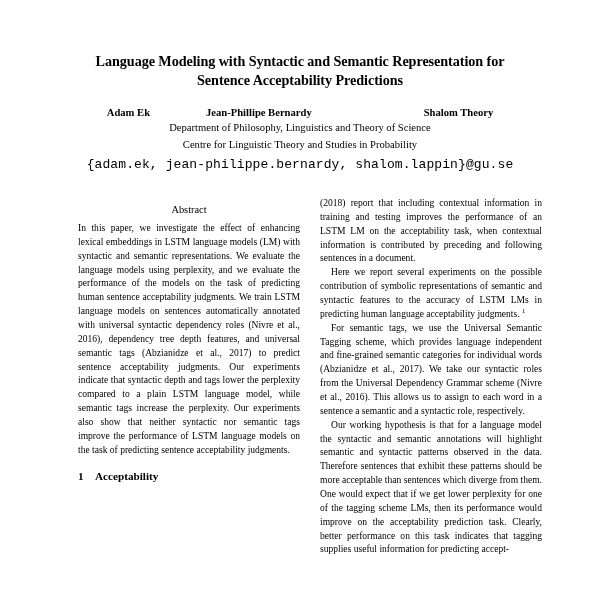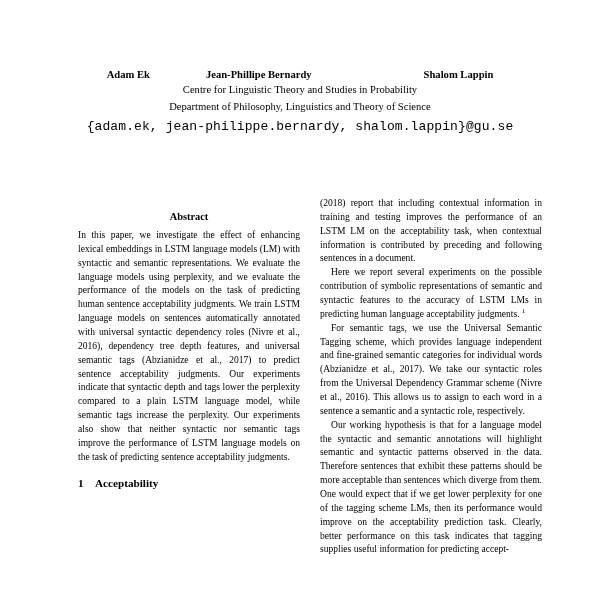--- a/index.html
+++ b/index.html
@@ -74,22 +74,22 @@
     box-sizing: border-box;
   }
   .col {
     width: 222px;
     flex: 0 0 222px;
   }
 
   .abstract-head {
     text-align: center;
     font-size: 10.4px;
-    font-weight: bold;
-    margin: 15px 0 6px 0;
+    font-weight: normal;
+    margin: 8px 0 6px 0;
   }
 
   p.para {
     margin: 0;
     font-size: 9.55px;
     line-height: 1.452;
     text-align: justify;
     text-justify: inter-word;
     hyphens: manual;
   }
@@ -114,29 +114,30 @@
     vertical-align: super;
     line-height: 0;
   }
 </style>
 </head>
 <body>
 
 <div class="page">
 
   <div class="titleblock">
+    <h1 class="paper-title">Language Modeling with Syntactic and Semantic Representation for Sentence Acceptability Predictions</h1>
 
     <div class="authors-row">
       <span class="author a1">Adam Ek</span>
       <span class="author a2">Jean-Phillipe Bernardy</span>
-      <span class="author a3">Shalom Lappin</span>
+      <span class="author a3">Shalom Theory</span>
     </div>
 
+    <div class="affil">Department of Philosophy, Linguistics and Theory of Science</div>
     <div class="affil">Centre for Linguistic Theory and Studies in Probability</div>
-    <div class="affil">Department of Philosophy, Linguistics and Theory of Science</div>
 
     <div class="emails">{adam.ek, jean-philippe.bernardy, shalom.lappin}@gu.se</div>
   </div>
 
   <div class="columns">
 
     <div class="col">
       <div class="abstract-head">Abstract</div>
       <p class="para noindent">In this paper, we investigate the effect of enhancing lexical embeddings in LSTM language models (LM) with syntactic and semantic representations. We evaluate the language models using perplexity, and we evaluate the performance of the models on the task of predicting human sentence acceptability judgments. We train LSTM language models on sentences automatically annotated with universal syntactic dependency roles (Nivre et al., 2016), dependency tree depth features, and universal semantic tags (Abzianidze et al., 2017) to predict sentence acceptability judgments. Our experiments indicate that syntactic depth and tags lower the perplexity compared to a plain LSTM language model, while semantic tags increase the perplexity. Our experiments also show that neither syntactic nor semantic tags improve the performance of LSTM language models on the task of predicting sentence acceptability judgments.</p>
 

